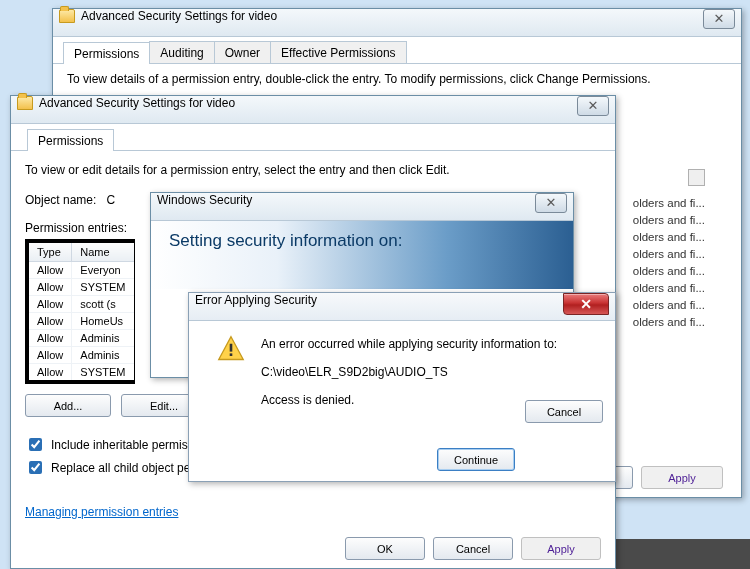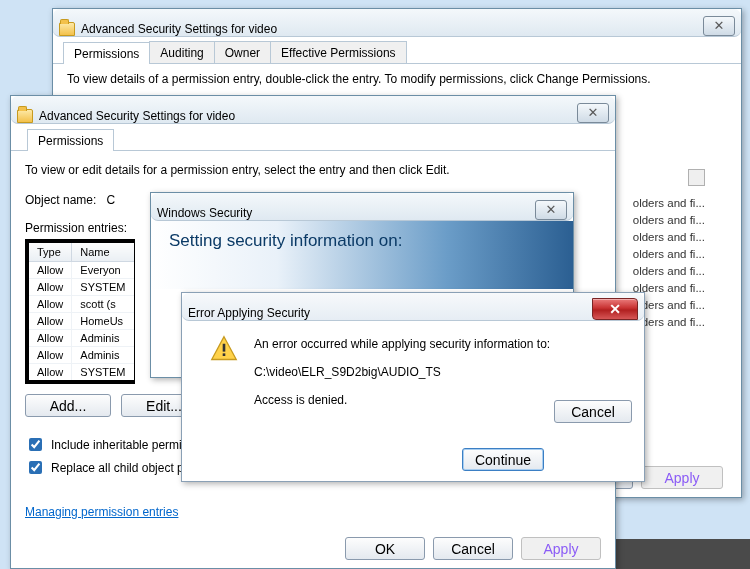--- a/index.html
+++ b/index.html
@@ -1,21 +1,21 @@
 <!DOCTYPE html>
 <html><head>
 <meta charset="utf-8">
 <style>
   * { box-sizing: border-box; font-family: "Segoe UI", Tahoma, sans-serif; }
   body { margin:0; padding:0; width:750px; height:569px; background:#cfe3f5; overflow:hidden; position:relative; }
 
   
   .window { position:absolute; background:#fff; border:1px solid #6b8ea6; box-shadow:2px 2px 6px rgba(0,0,0,.3); }
-  .titlebar { height:28px; display:flex; align-items:flex-end; padding:0 6px; font-size:12px;
-              background:linear-gradient(#f4f8fb,#dfe9f1); border-bottom:1px solid #b8c8d6;border-radius:7px; }
+  .titlebar { height:28px; display:flex; align-items:flex-start; padding:0 6px; font-size:12px;
+              background:linear-gradient(#f4f8fb,#dfe9f1); border-bottom:1px solid #b8c8d6; }
   .titlebar .folder-icon { width:16px; height:14px; margin-right:6px; background:linear-gradient(#fde9a7,#f3c14b); border:1px solid #c79a1e; border-radius:2px 2px 0 0; position:relative; }
   .titlebar .folder-icon:before { content:""; position:absolute; top:-4px; left:0; width:7px; height:4px; background:#f3c14b; border:1px solid #c79a1e; border-bottom:none; border-radius:2px 2px 0 0; }
   .titlebar .spacer { flex:1; }
   .close-btn { width:32px; height:20px; border:1px solid #7a8a99; border-radius:3px;
                background:linear-gradient(#f4f8fb,#cfdbe6); color:#5a5a5a; text-align:center; font-size:13px; line-height:17px; cursor:pointer; }
   .close-red { width:46px; height:22px; border-radius:0 4px 0 4px; border:1px solid #7a2424;
                background:linear-gradient(#ea7b7b,#c83232 45%,#b12020 55%,#d65656); color:#fff; text-align:center; font-weight:bold; font-size:14px; line-height:20px; cursor:pointer; box-shadow:inset 0 1px 0 rgba(255,255,255,.4);}
 
   
   .tabs { display:flex; padding:4px 6px 0 10px; background:#fff; font-size:12px; border-bottom:1px solid #b8c8d6;}
@@ -25,23 +25,23 @@
   
   .pad { padding:8px 14px; font-size:12px; }
   .label { font-size:12px; }
 
   
   table.perm { border:4px solid #000000; border-collapse:collapse; font-size:11px; width:100%; background:#fff;}
   table.perm th { background:linear-gradient(#fdfdfd,#eaeff4); border:1px solid #cfd8e2; text-align:left; padding:3px 8px; font-weight:normal;}
   table.perm td { border:1px solid #eef2f6; padding:2px 8px; }
 
   
-  .btn { min-width:72px; height:23px; padding:0 12px; font-size:14px; border:1px solid #8a9aad; border-radius:3px;
+  .btn { min-width:72px; height:23px; padding:0 12px; font-size:11px; border:1px solid #8a9aad; border-radius:3px;
          background:linear-gradient(#fdfdfd,#e4e9ef); cursor:pointer; }
-  .btn:disabled { color:#8b5cf6; border-color:#c0c0c0; background:#f0f0f0; cursor:default;}
+  .btn:disabled { color:#4c1d95; border-color:#c0c0c0; background:#f0f0f0; cursor:default;}
   .btn.primary { border-color:#3b7fc4; box-shadow:0 0 0 1px #a7cdf0 inset; }
 
   
   .chk { display:flex; align-items:center; gap:6px; font-size:12px; margin:4px 0;}
   .chk input { accent-color:#2a6fb5;}
 
   a.link { color:#0066cc; font-size:12px; text-decoration:underline; cursor:pointer;}
 
   
   .secband { height:44px; background:linear-gradient(90deg,#fff 0%,#e9f1f9 30%,#6b9dc8 70%,#2b5f92 100%); padding:10px 18px; }
@@ -188,21 +188,21 @@
     <span>Windows Security</span>
     <span class="spacer"></span>
     <span class="close-btn">✕</span>
   </div>
   <div class="secband">
     <span>Setting security information on:</span>
   </div>
   <div style="height:24px; background:linear-gradient(90deg,#fff 0%,#e9f1f9 30%,#6b9dc8 70%,#2b5f92 100%);"></div>
 </div>
 
-<div class="window" style="left:181px; top:292px; width:464px; height:190px; border-color:#8aa0b5;">
+<div class="window" style="left:188px; top:292px; width:428px; height:190px; border-color:#8aa0b5;">
   <div class="titlebar" style="background:linear-gradient(#f7f9fb,#e6edf4);">
     <span>Error Applying Security</span>
     <span class="spacer"></span>
     <span class="close-red">✕</span>
   </div>
   <div style="display:flex; gap:16px; padding:14px 20px 6px 28px;">
     <div class="warn-icon">
       <svg viewBox="0 0 32 32">
           <polygon points="16,2 30,28 2,28" fill="#ffd24a" stroke="#c79a1e" stroke-width="1.5"></polygon>
           <rect x="14.5" y="10" width="3" height="9" fill="#333"></rect>

